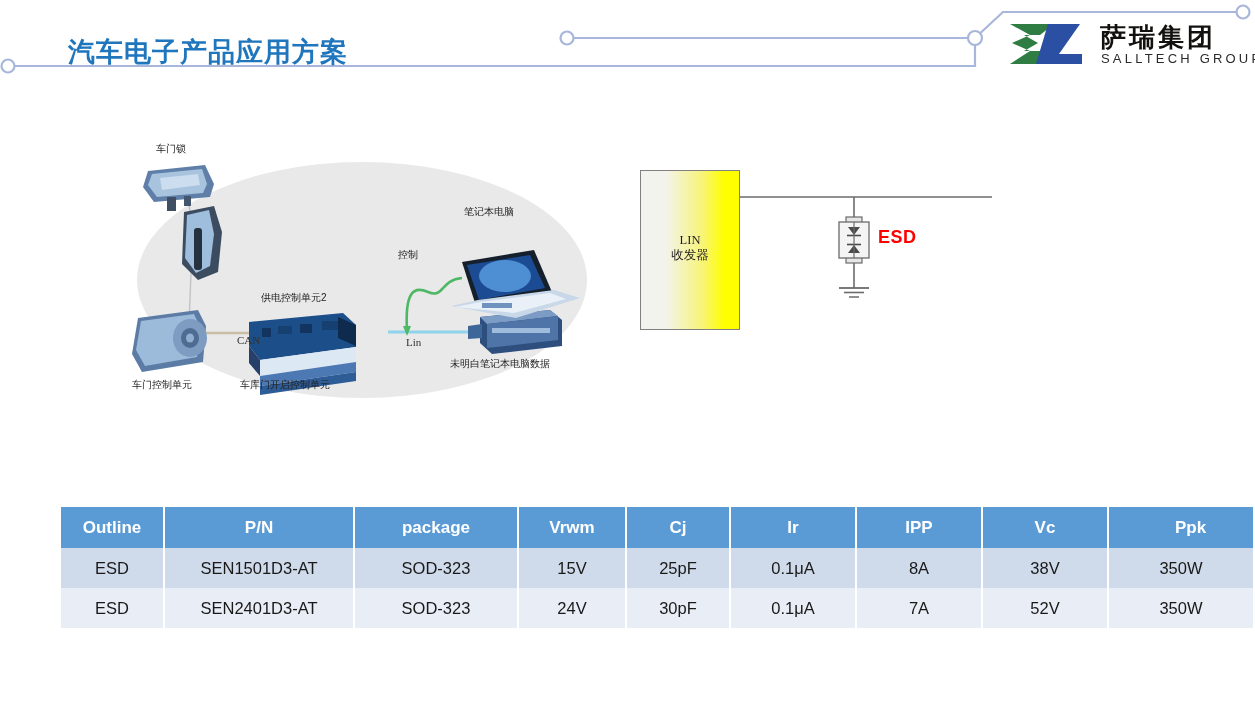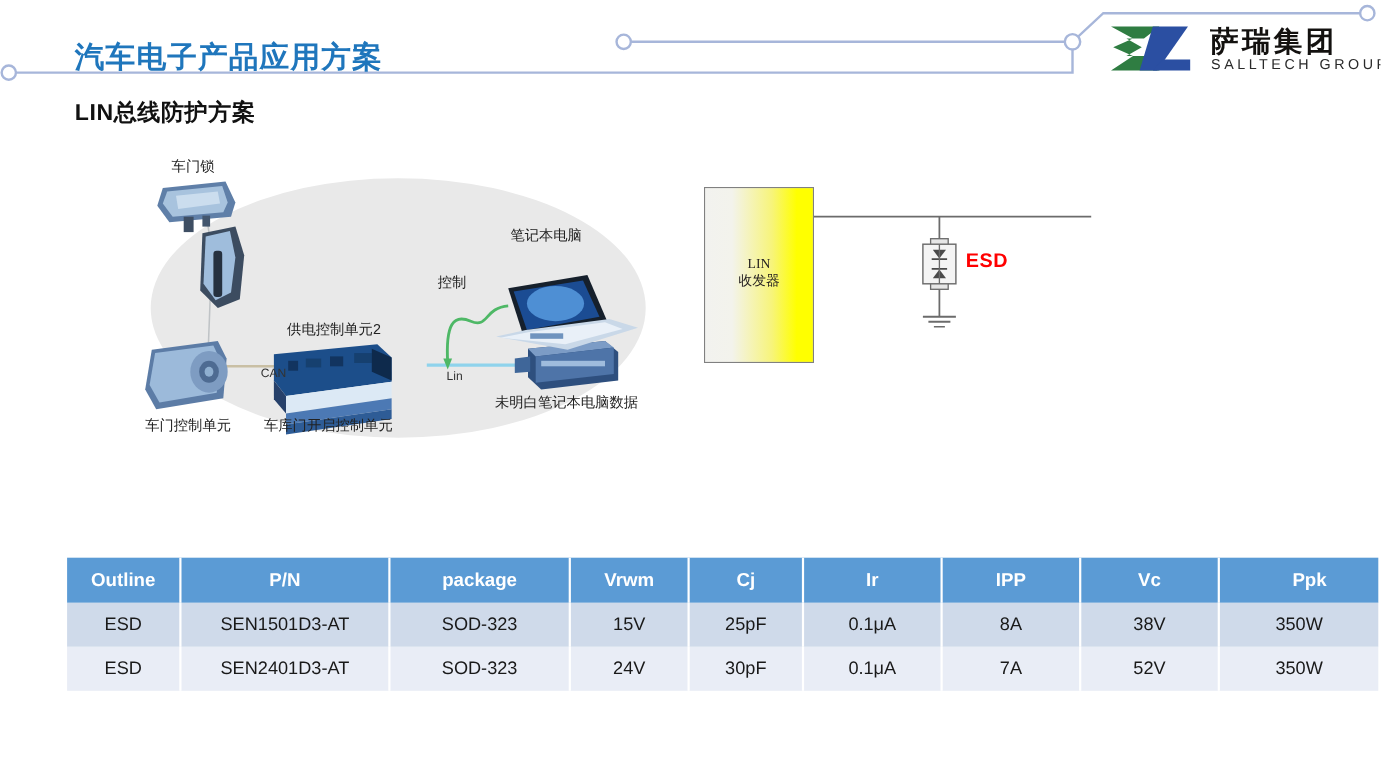--- a/index.html
+++ b/index.html
@@ -35,24 +35,24 @@
   .logo-en{
     position:absolute;left:93px;top:33px;
     font-size:13px;color:#2a2a2a;letter-spacing:3.2px;white-space:nowrap;
     font-family:"Liberation Sans",sans-serif;
   }
 
   
   .illus{position:absolute;left:110px;top:140px;width:500px;height:270px;}
   .illus svg{display:block;}
   .illus-label{
-    position:absolute;font-size:13px;color:#222;white-space:nowrap;
+    position:absolute;font-size:10px;color:#222;white-space:nowrap;
     font-family:Liberation Sans, sans-serif;
   }
-  .illus-label.lat{font-family:Liberation Sans, sans-serif;font-size:11px;color:#333;}
+  .illus-label.lat{font-family:Liberation Serif, serif;font-size:11px;color:#333;}
 
   
   .schem{position:absolute;left:620px;top:155px;width:500px;height:200px;}
   .box{position:absolute;border:1.5px solid #808080;box-sizing:border-box;}
   .box-lin-tx{
     left:20px;top:15px;width:100px;height:160px;
     background:linear-gradient(to right,#f2f2ef 0%,#f3f3ec 25%,#f7f47a 62%,#ffff00 85%,#ffff00 100%);
   }
   .box-lin-node{
     left:372px;top:15px;width:106px;height:163px;
@@ -103,21 +103,20 @@
     </g>
     <g fill="#ffffff" stroke="#A7B6DA" stroke-width="2.2">
       <circle cx="8" cy="66" r="6.5"></circle>
       <circle cx="567" cy="38" r="6.5"></circle>
       <circle cx="975" cy="38" r="7"></circle>
       <circle cx="1243" cy="12" r="6.5"></circle>
     </g>
   </svg>
 
   <div class="title">汽车电子产品应用方案</div>
-  <div class="subtitle">LIN总线防护方案</div>
 
   <div class="logo">
     <svg class="logo-mark" viewBox="0 0 82 44">
       <path d="M2,2 H46 L32,13 H16 L30,21 L16,29 H46 L46,42 H2 L22,29 L4,21 L22,13 Z" fill="#2F7D42"></path>
       <path d="M40,2 H72 L44,42 H28 Z" fill="#2B4FA2"></path>
       <path d="M49,32 H74 V42 H40 Z" fill="#2B4FA2"></path>
     </svg>
     <div class="logo-cn">萨瑞集团</div>
     <div class="logo-en">SALLTECH GROUP</div>
   </div>

